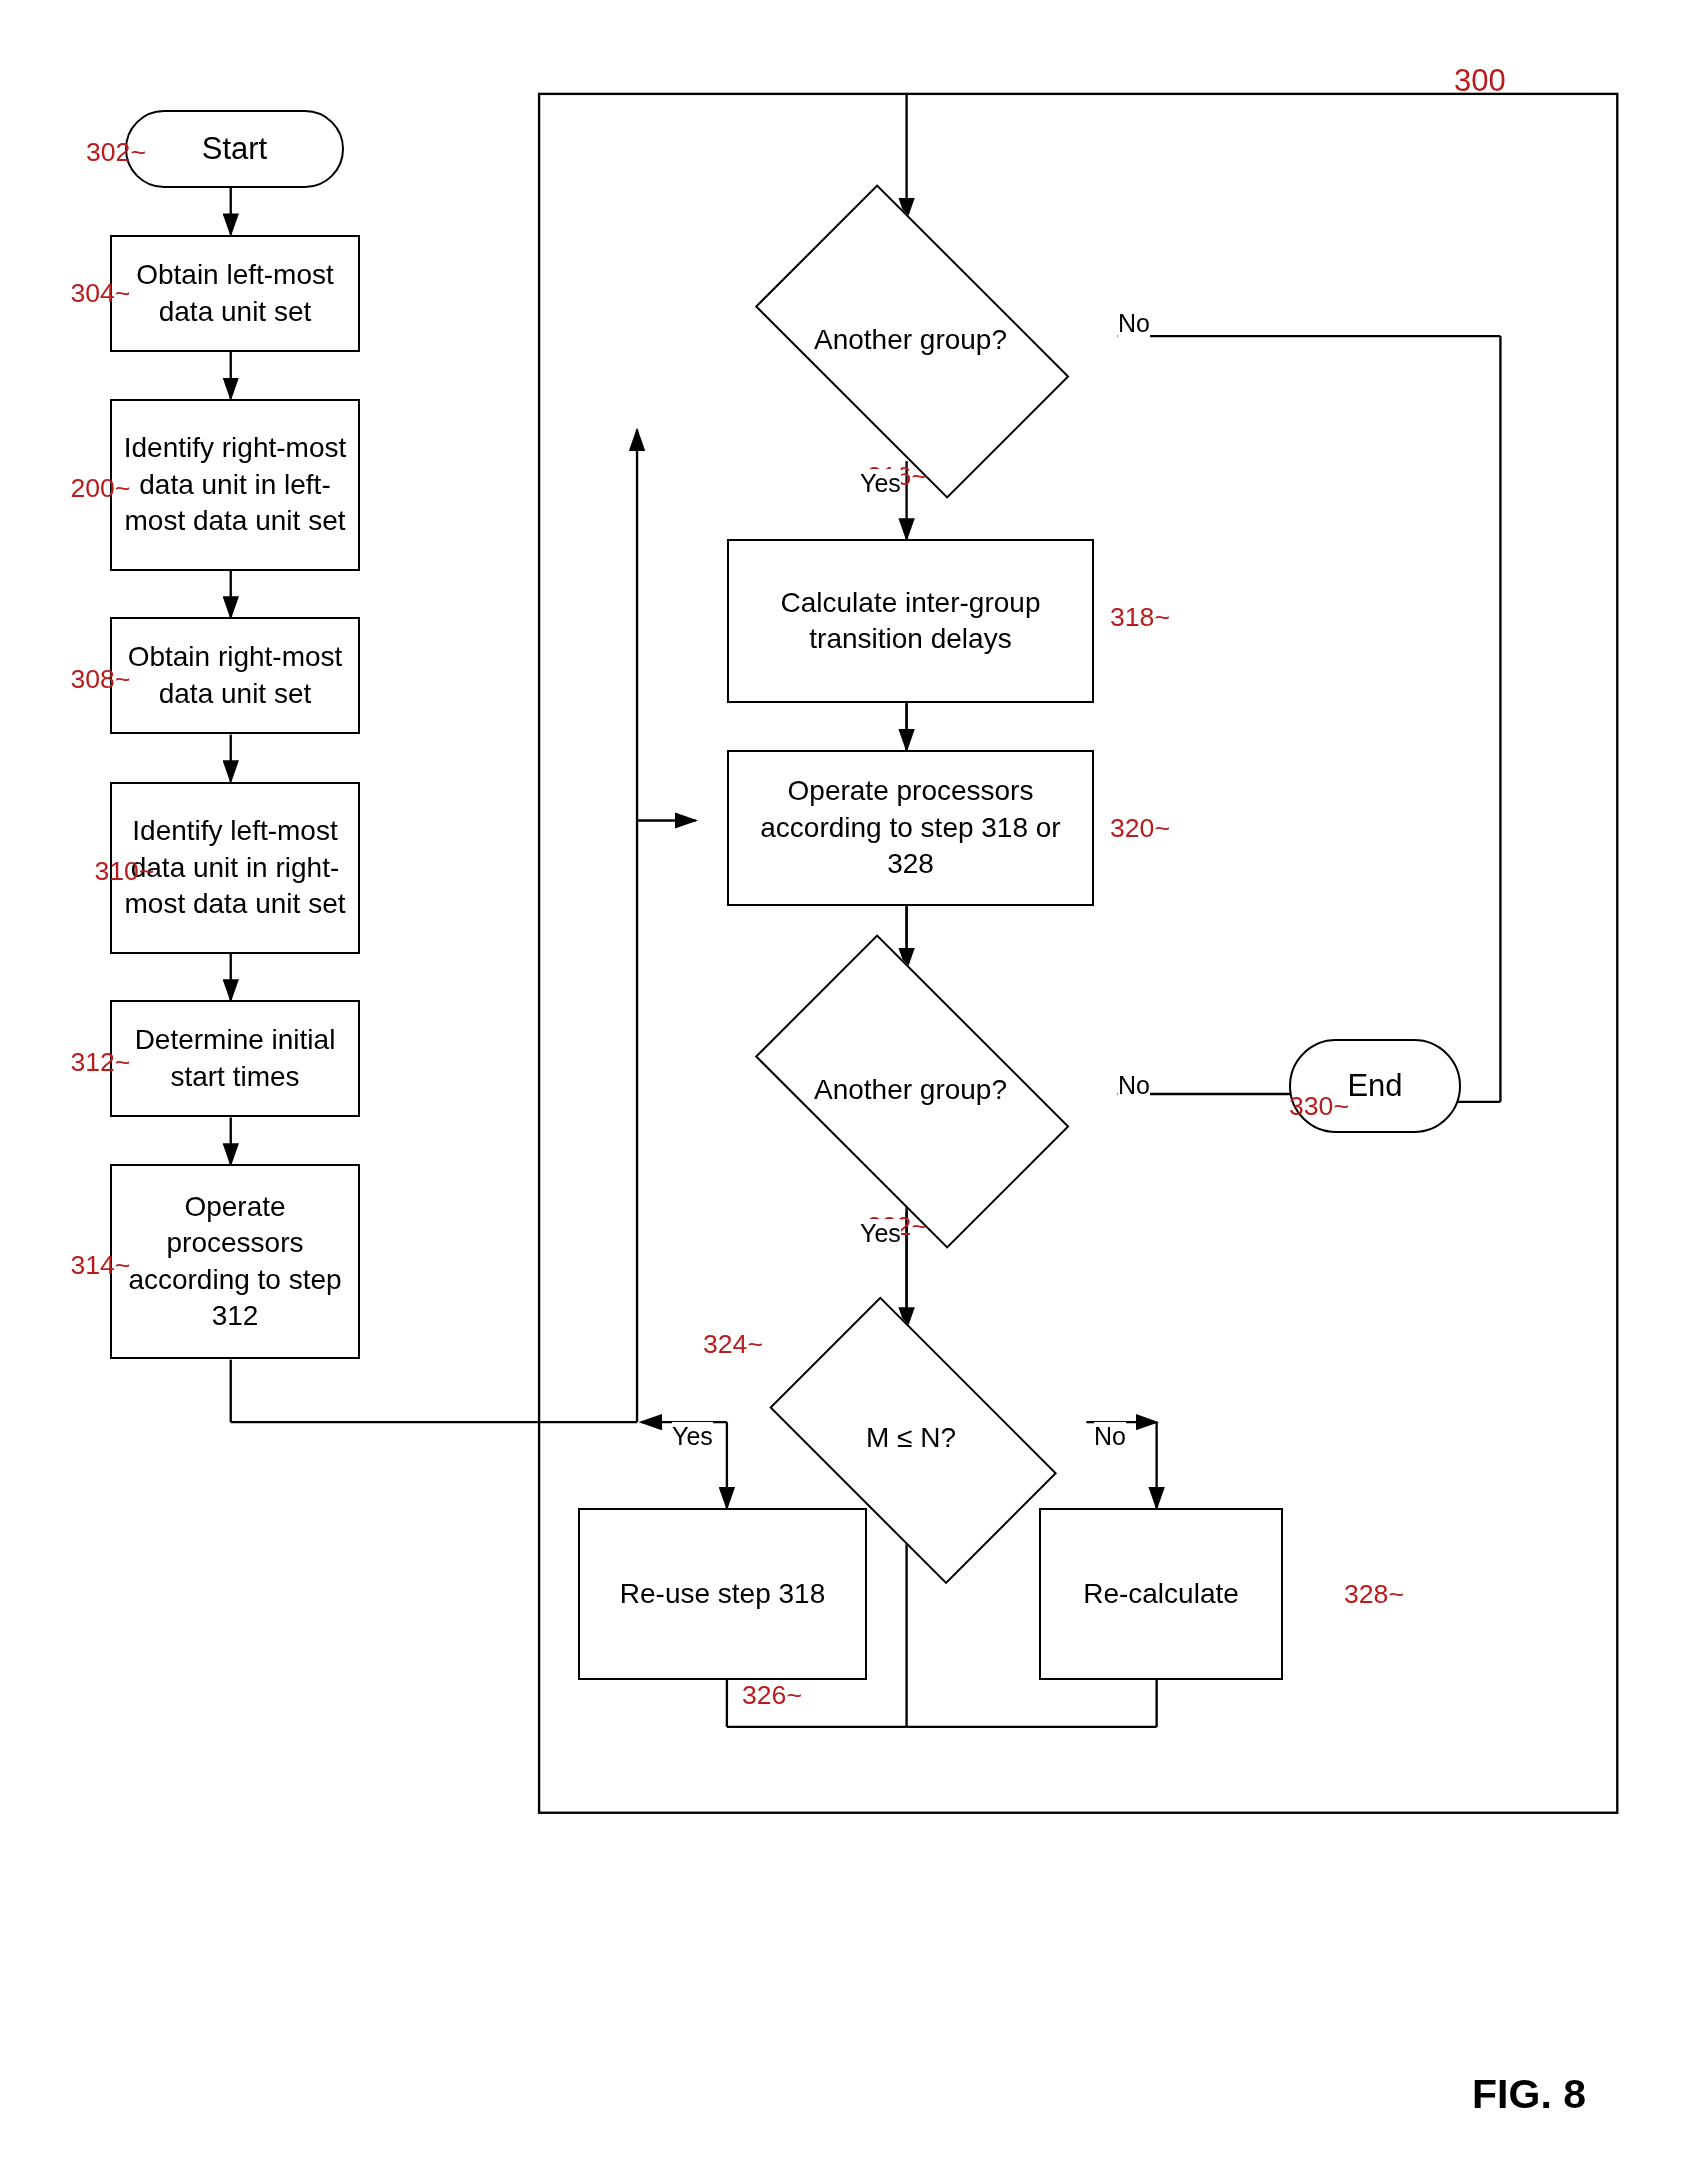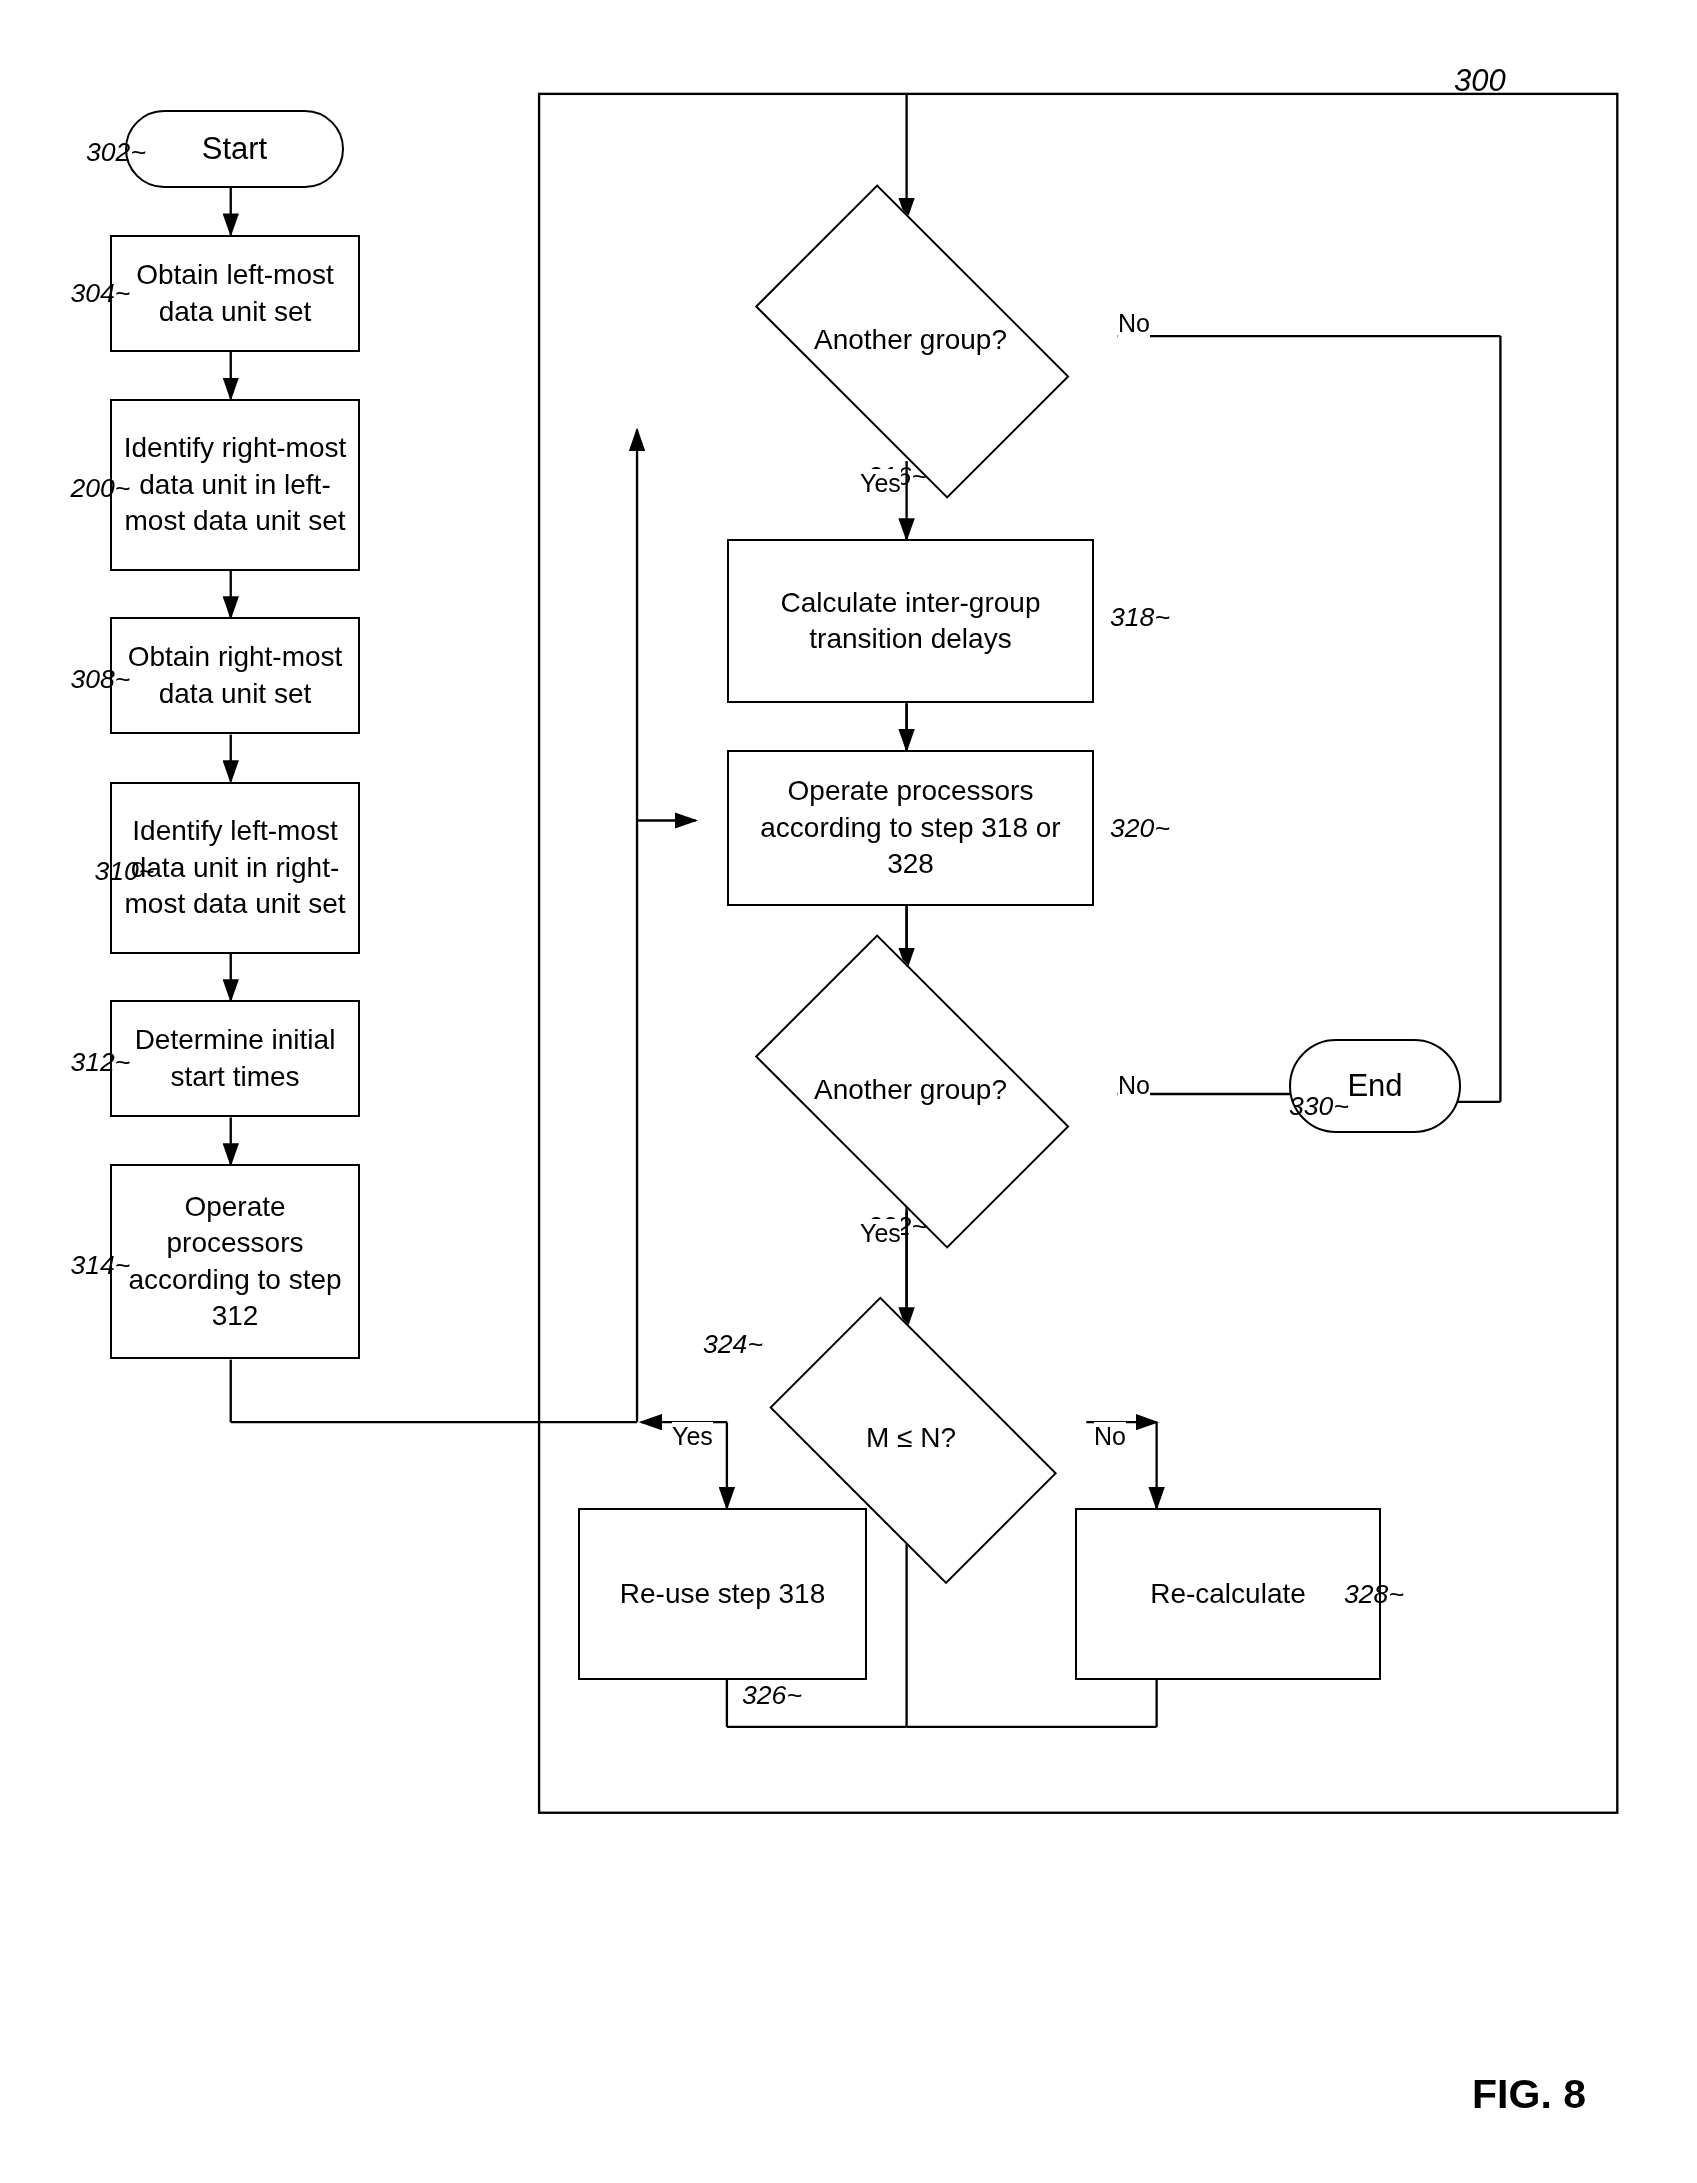--- a/index.html
+++ b/index.html
@@ -98,22 +98,21 @@
     .fig-label {
       position: absolute;
       font-size: 41px;
       font-weight: bold;
       bottom: 23.4px;
       right: 63px;
     }
     .step-label {
       position: absolute;
       font-size: 26.6px;
-      color: #000000;
-      font-style: italic;
+      color: #b91c1c;
     }
   </style>
 </head>
 <body>
 
 <div class="diagram-container">
 
   <svg class="arrows-svg" viewBox="0 0 2050 2680" width="1602" height="2094">
     <defs>
       <marker id="arrowhead" markerWidth="10" markerHeight="7" refX="9" refY="3.5" orient="auto">
@@ -274,21 +273,21 @@
     <span>324</span>~
   </div>
 
   <div class="shape rect" style="left:531px; top:1461px; width:289px; height:172px;">
     <span>Re-use step 318</span>
   </div>
   <div class="step-label" style="left:695px; top:1633px;">
     <span>326</span>~
   </div>
 
-  <div class="shape rect" style="left:1028px; top:1461px; width:306px; height:172px;">
+  <div class="shape rect" style="left:992px; top:1461px; width:244px; height:172px;">
     <span>Re-calculate</span>
   </div>
   <div class="step-label" style="left:1297px; top:1532px;">
     <span>328</span>~
   </div>
 
   <div class="label-text" style="left:1071px; top:262px;">
     <span>No</span>
   </div>
 

